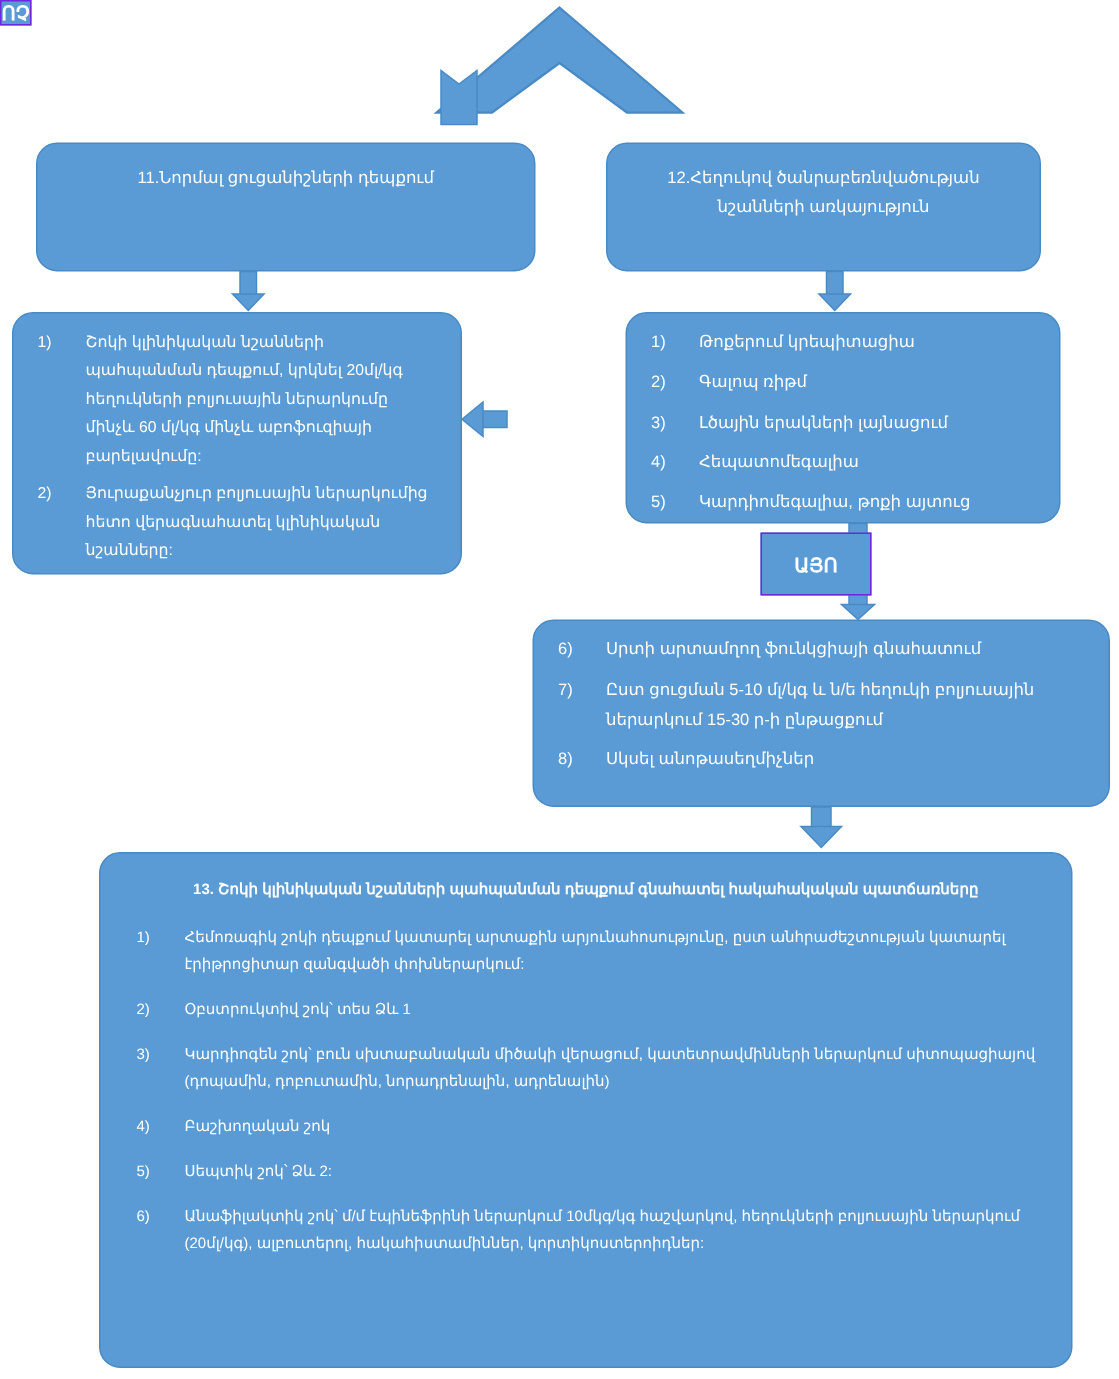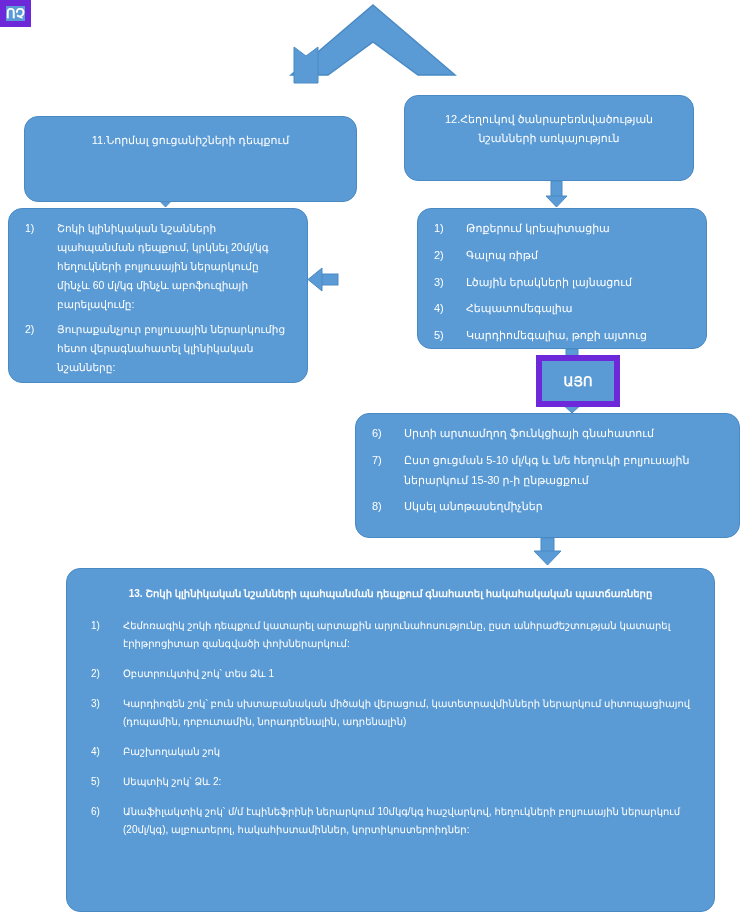--- a/index.html
+++ b/index.html
@@ -32,21 +32,20 @@
   }
   .node-inner {
     padding: 10px 14px;
   }
   .ctr {
     text-align: center;
   }
   .t11 {
     left: 24px; top: 95px; width: 333px; height: 86px;
     font-size: 11px;
-    margin-top: 21px;
   }
   .t11 .node-inner { padding: 14px 24px; }
   .t12 {
     left: 404px; top: 95px; width: 290px; height: 86px;
     font-size: 11px;
   }
   .t12 .node-inner { padding: 14px 4px; }
   .left-box {
     left: 8px; top: 208px; width: 300px; height: 175px;
     font-size: 10.5px;
@@ -90,30 +89,30 @@
   }
   .bottom-title {
     font-size: 10px;
     font-weight: bold;
     text-align: center;
     padding: 16px 18px 14px 18px;
   }
   .label-box {
     position: absolute;
     background: #5B9BD5;
-    border: 6px solid #6d28d9;
+    border: 1px solid #6d28d9;
     color: #ffffff;
     font-size: 13px;
     font-weight: bold;
     display: flex;
     align-items: center;
     justify-content: center;
   }
   .label-ayo {
-    left: 536px; top: 355px; width: 72px; height: 40px;
+    left: 507px; top: 355px; width: 72px; height: 40px;
   }
   svg.arrows {
     position: absolute;
     left: 0; top: 0;
     width: 746px;
     height: 919px;
     pointer-events: none;
   }
 </style>
 </head>

